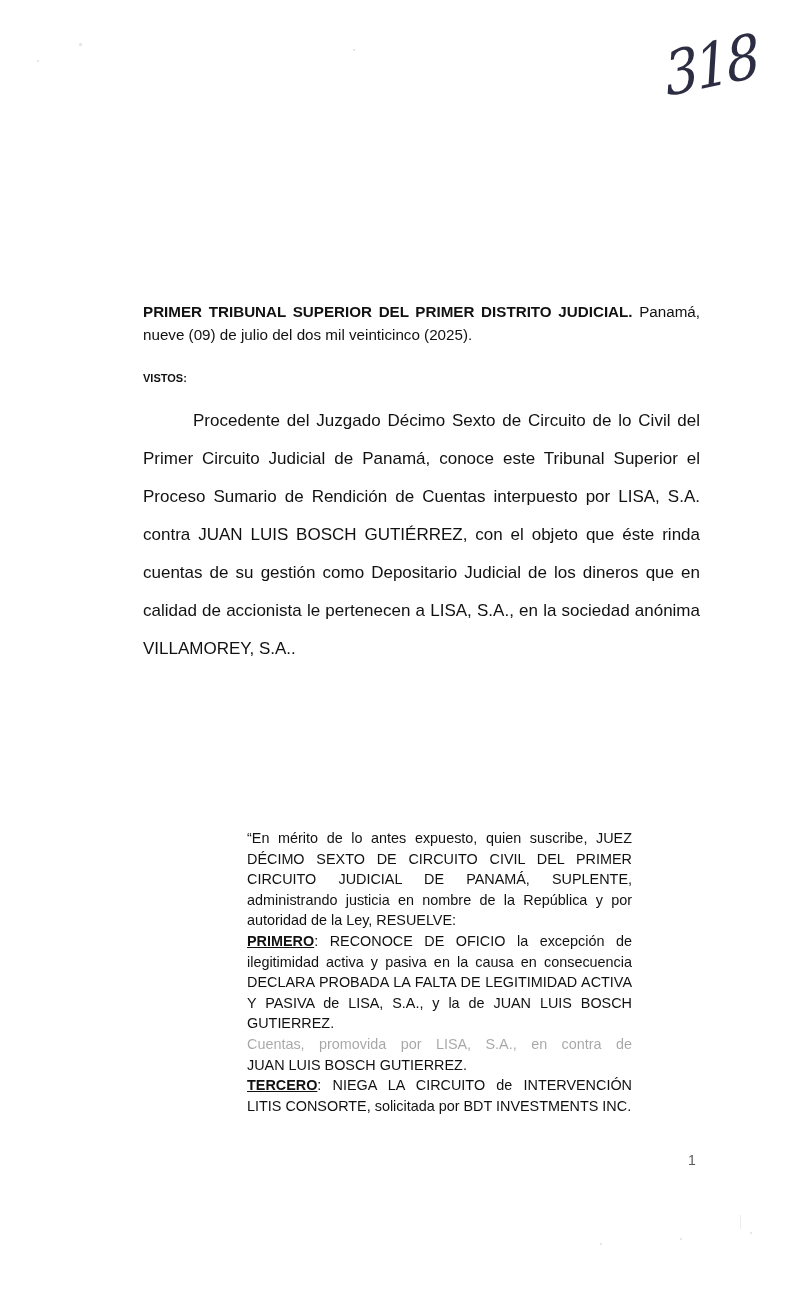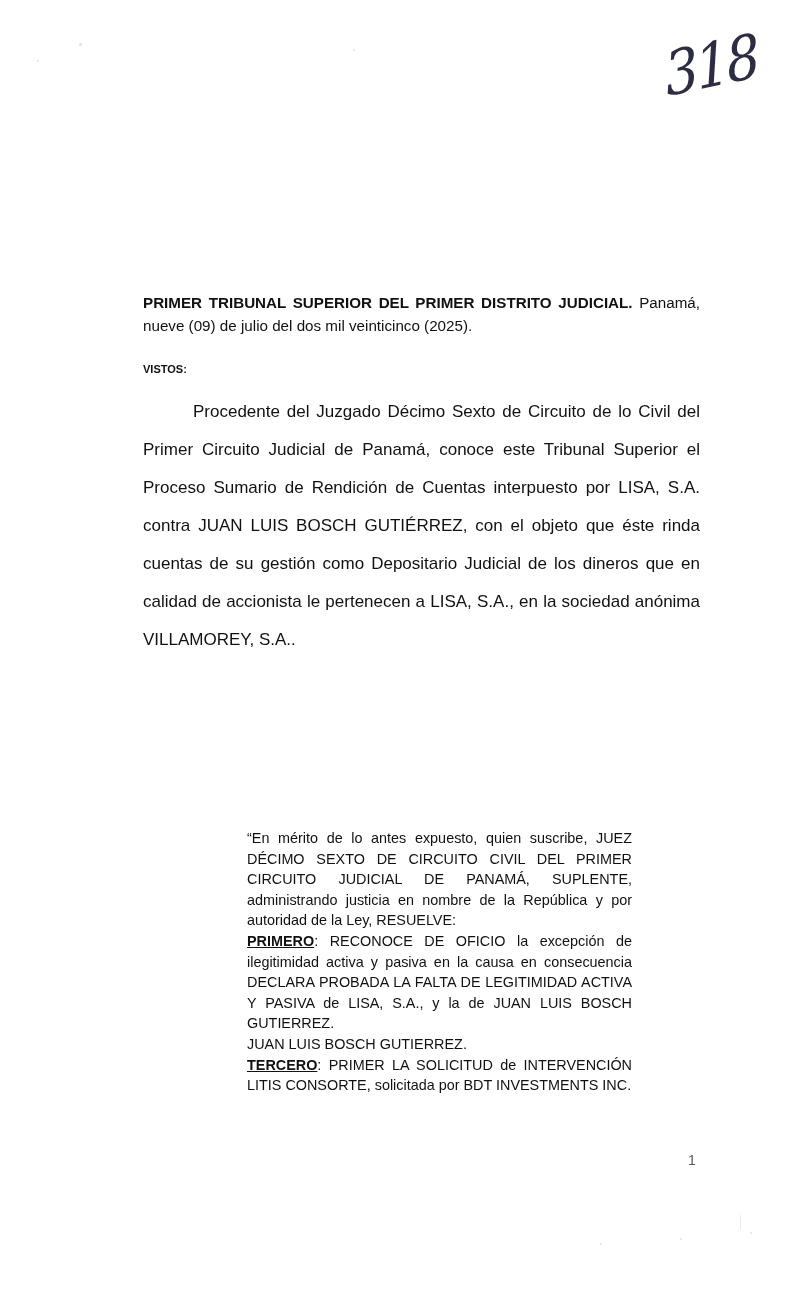--- a/index.html
+++ b/index.html
@@ -38,21 +38,21 @@
     color: #1b1b33;
     transform: rotate(-12deg) skewX(-6deg) scaleY(1.12);
     letter-spacing: -3px;
     opacity: 0.92;
     white-space: nowrap;
   }
 
   .body-block {
     position: absolute;
     left: 143px;
-    top: 291px;
+    top: 300px;
     width: 557px;
   }
 
   .heading {
     font-size: 15.2px;
     line-height: 23px;
     text-align: justify;
     text-align-last: left;
     margin: 0 0 0 0;
   }
@@ -141,21 +141,21 @@
 
 
   </div>
 
   <div class="quote">
 
     <p><span>“En mérito de lo antes expuesto, quien suscribe, </span><b>JUEZ DÉCIMO SEXTO DE CIRCUITO CIVIL DEL PRIMER CIRCUITO JUDICIAL DE PANAMÁ, SUPLENTE</b><span>, administrando justicia en nombre de la República y por autoridad de la Ley, </span><b>RESUELVE:</b></p>
 
     <p><u class="lead">PRIMERO</u><b>: RECONOCE DE OFICIO</b><span> la excepción de ilegitimidad activa y pasiva en la causa en consecuencia </span><b>DECLARA PROBADA LA FALTA DE LEGITIMIDAD ACTIVA Y PASIVA</b><span> de </span><b>LISA, S.A.</b><span>, y la de </span><b>JUAN LUIS BOSCH GUTIERREZ.</b></p>
 
-    <p><b>JUAN LUIS BOSCH GUTIERREZ.</b></p>
+    <p><span class="faded just"><span>Cuentas, promovida por </span><b>LISA, S.A.</b><span>, en contra de</span></span><b>JUAN LUIS BOSCH GUTIERREZ.</b></p>
 
-    <p><u class="lead">TERCERO</u><span>: </span><b>PRIMER LA SOLICITUD</b><span> de </span><b>INTERVENCIÓN LITIS CONSORTE</b><span>, solicitada por </span><b>BDT INVESTMENTS INC.</b></p>
+    <p><u class="lead">TERCERO</u><span>: </span><b>NIEGA LA CIRCUITO</b><span> de </span><b>INTERVENCIÓN LITIS CONSORTE</b><span>, solicitada por </span><b>BDT INVESTMENTS INC.</b></p>
 
   </div>
 
   <div class="page-number">1</div>
 
 </div>
 
 </body></html>

